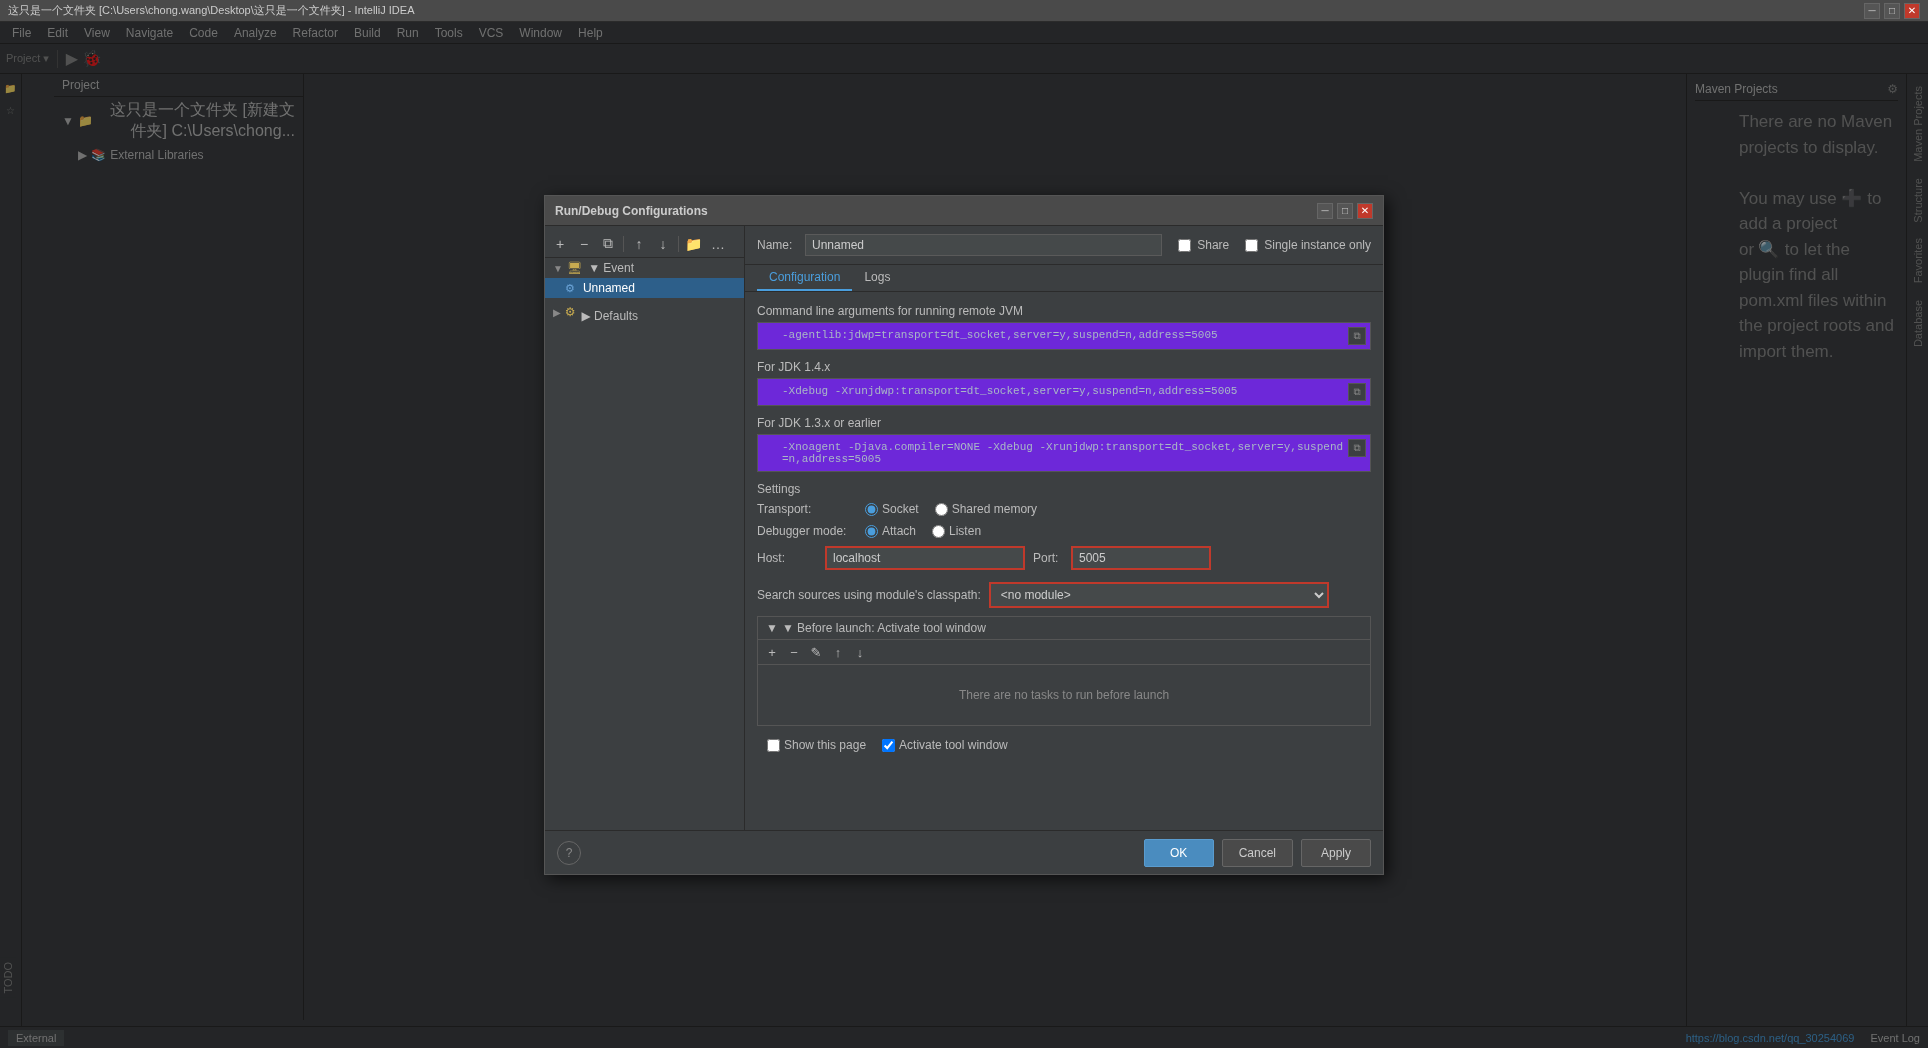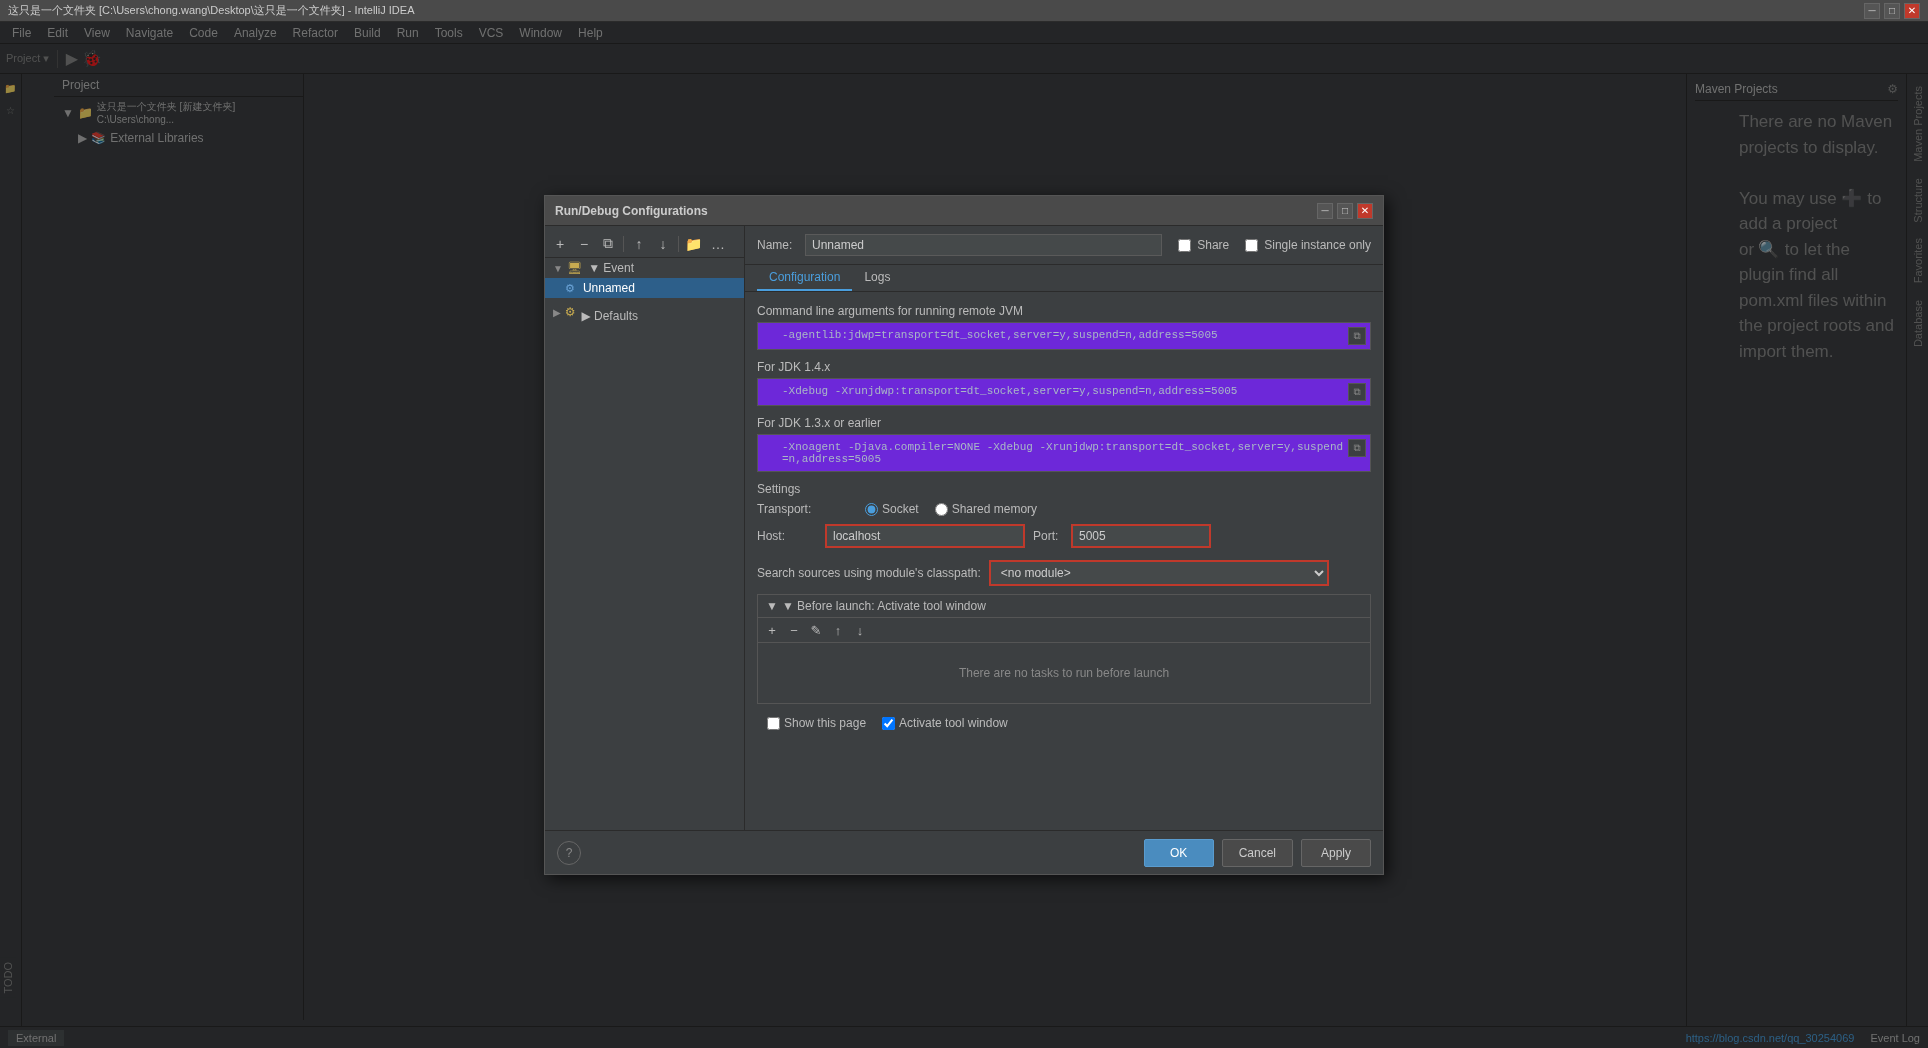--- a/index.html
+++ b/index.html
@@ -588,21 +588,21 @@
   <div class="ide-sidebar">
     <div class="ide-sidebar-icon">📁</div>
     <div class="ide-sidebar-icon">☆</div>
   </div>
 
   <div style="position:absolute;left:22px;top:52px;width:250px;bottom:28px;background:#3c3f41;border-right:1px solid #2b2b2b;overflow-y:auto;margin-left:32px;">
     <div style="padding:4px 8px;font-size:12px;color:#bbbbbb;border-bottom:1px solid #2b2b2b;">Project</div>
     <div style="padding:3px 8px;font-size:12px;color:#bbbbbb;display:flex;align-items:center;gap:4px;">
       <span>▼</span>
       <span style="color:#c8ab50;">📁</span>
-      <span style="font-size:10px;">这只是一个文件夹 [新建文件夹] C:\Users\chong...</span>
+      <span style="font-size:16px;text-align:right;">这只是一个文件夹 [新建文件夹] C:\Users\chong...</span>
     </div>
     <div style="padding:3px 8px 3px 24px;font-size:12px;color:#bbbbbb;display:flex;align-items:center;gap:4px;">
       <span>▶</span>
       <span>📚</span>
       <span>External Libraries</span>
     </div>
   </div>
 
   <div style="position:absolute;right:22px;top:52px;width:220px;bottom:22px;background:#3c3f41;border-left:1px solid #2b2b2b;padding:8px;overflow-y:auto;">
     <div style="font-size:12px;color:#bbbbbb;margin-bottom:8px;border-bottom:1px solid #2b2b2b;padding-bottom:4px;display:flex;justify-content:space-between;align-items:center;">
@@ -732,20 +732,33 @@
                     <input type="radio" name="transport" id="transport-socket" checked="" style="">
                     <label for="transport-socket">Socket</label>
                   </div>
                   <div class="radio-item">
                     <input type="radio" name="transport" id="transport-shmem" style="">
                     <label for="transport-shmem">Shared memory</label>
                   </div>
                 </div>
               </div>
 
+              <div class="settings-row">
+                <span class="settings-row-label">Debugger mode:</span>
+                <div class="radio-group">
+                  <div class="radio-item">
+                    <input type="radio" name="debugmode" id="debug-attach" checked="" style="">
+                    <label for="debug-attach">Attach</label>
+                  </div>
+                  <div class="radio-item">
+                    <input type="radio" name="debugmode" id="debug-listen" style="">
+                    <label for="debug-listen">Listen</label>
+                  </div>
+                </div>
+              </div>
 
               <div class="field-row">
                 <span class="field-label">Host:</span>
                 <input class="field-input" type="text" value="localhost" style="width: 200px;">
                 <span class="field-label" style="min-width:30px;">Port:</span>
                 <input class="field-input port-input" type="text" value="5005" style="">
               </div>
             </div>
 
             <div class="classpath-row">

